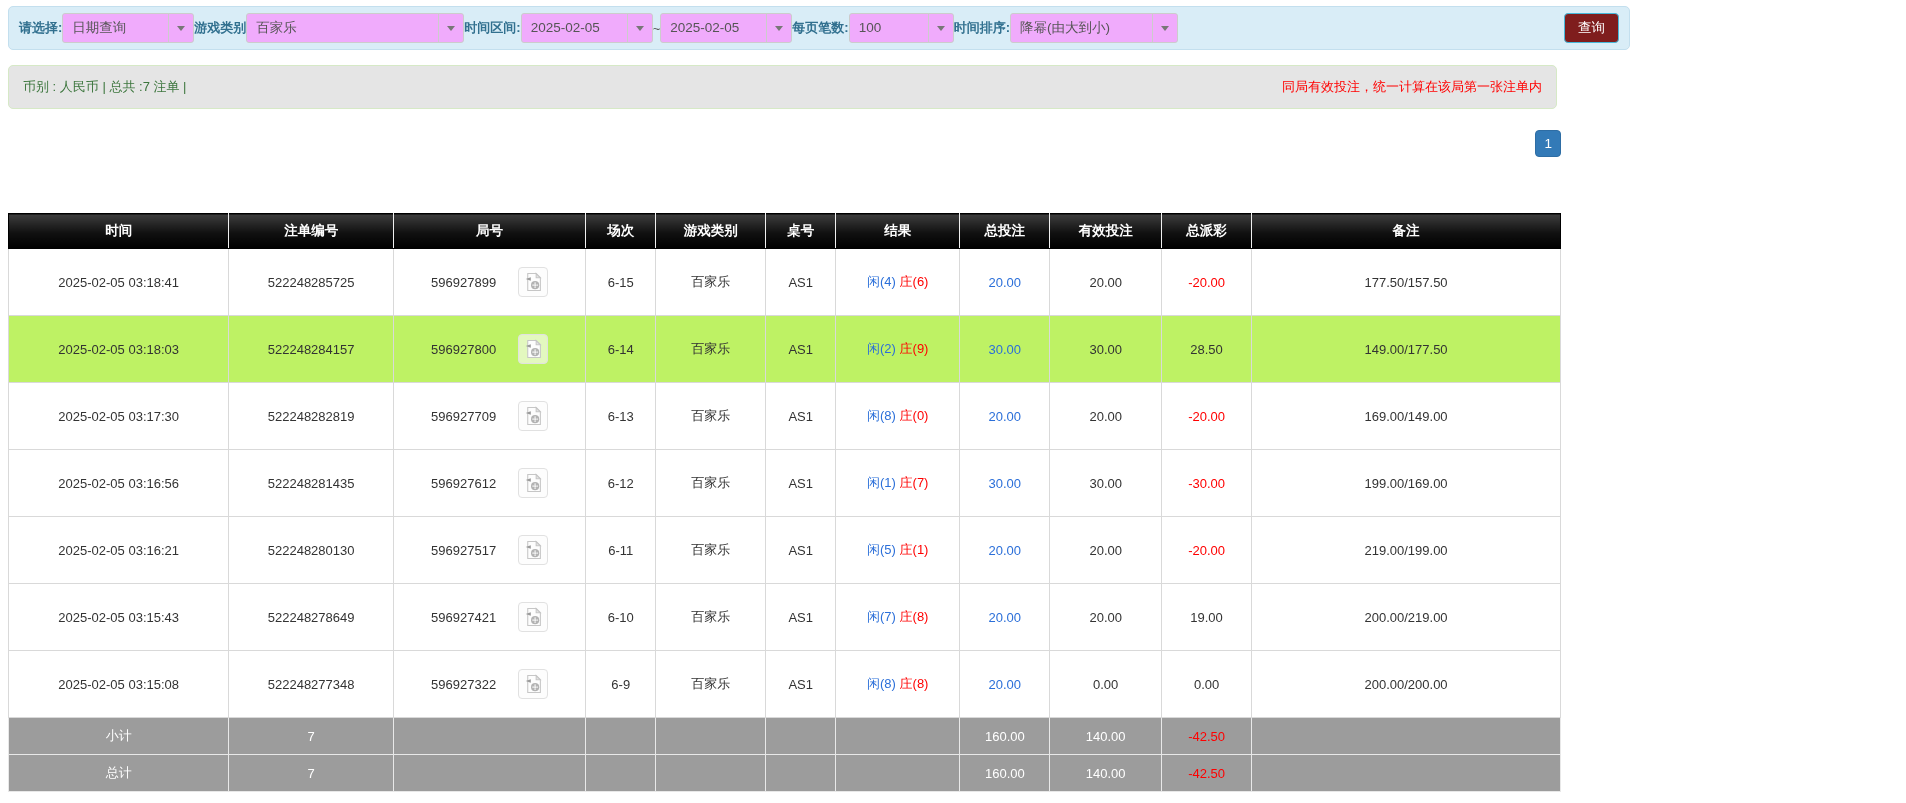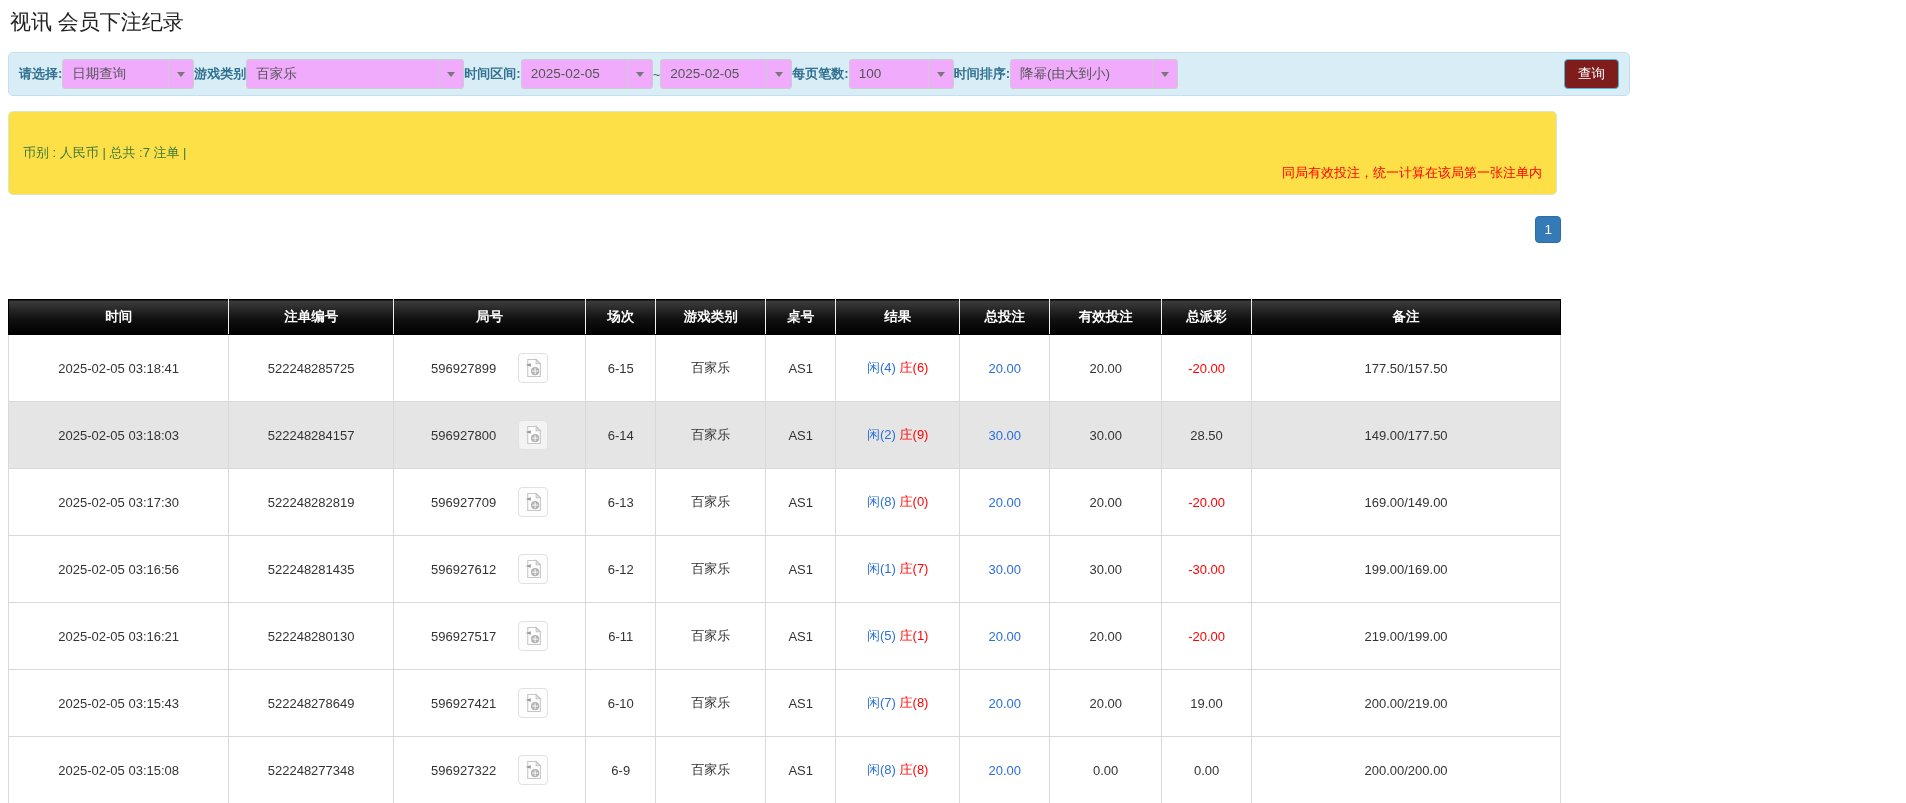--- a/index.html
+++ b/index.html
@@ -37,26 +37,26 @@
   .btn-search {
     margin-left:auto; height:30px; padding:0 13px;
     background:#7f1d1d; border:1px solid #46b8da; border-radius:4px;
     color:#fff; font-size:13.5px; cursor:pointer;
     font-family:inherit;
   }
 
   
   .summary {
     margin-top:15px; width:1549px;
-    background:#fde047; border:1px solid #d6e9c6; border-radius:5px;
+    background:#e5e5e5; border:1px solid #d6e9c6; border-radius:5px;
     padding:12px 14px; display:flex; justify-content:space-between; align-items:center;
     font-size:13px;
   }
   .summary .left  { color:#3c763d; }
-  .summary .right { color:#ff0000;margin-top:40px; }
+  .summary .right { color:#ff0000; }
 
   
   .pager { width:1553px; display:flex; justify-content:flex-end; }
   .pager.top    { margin-top:21px; margin-bottom:56px; }
   .pagebtn {
     min-width:25px; height:27px; padding:0 8px;
     background:#337ab7; border:1px solid #2e6da4; border-radius:4px;
     color:#fff; font-size:13.5px; cursor:pointer; font-family:inherit;
   }
 
@@ -67,42 +67,41 @@
     background:linear-gradient(#3d3d3d, #101010 55%, #000);
     color:#fff; font-weight:bold; font-size:13.5px;
     padding:8px 4px; text-align:center;
     border:1px solid #000; border-right:1px solid #efefef;margin-left:38px;
   }
   thead th:last-child { border-right:1px solid #000; }
   tbody td {
     border:1px solid #d9d9d9; padding:18px 4px; text-align:center;
     background:#fff; overflow:hidden; white-space:nowrap;
   }
-  tr.hl td { background:#e5e5e5;text-align:center; }
+  tr.hl td { background:#bef264;text-align:center; }
   .blue { color:#2b6fd9; }
   .red  { color:#ff0000;margin-top:37px; }
   .round-wrap { display:inline-flex; align-items:center; gap:22px; }
   .video-btn {
     width:30px; height:30px; padding:0;
     background:rgba(252,252,252,0.6); border:1px solid #e1e1e1; border-radius:4px;
     display:inline-flex; align-items:center; justify-content:center; cursor:pointer;
     vertical-align:middle;
   }
   tfoot td {
     background:#9c9c9c; color:#fff; padding:9px 4px; text-align:center;
     border:1px solid #e8e8e8; font-size:13px;
   }
   tfoot td.red { color:#ff0000; }
 </style>
 </head>
 <body>
 
 <div class="container">
 
-  <h1 class="page-title">视讯 会员下注纪录</h1>
 
   <div class="filterbar">
     <span class="flabel">请选择:</span>
     <div class="select w-query">
       <span class="txt">日期查询</span>
       <span class="caretbox">
           <span class="caret"></span>
         </span>
     </div>
 

